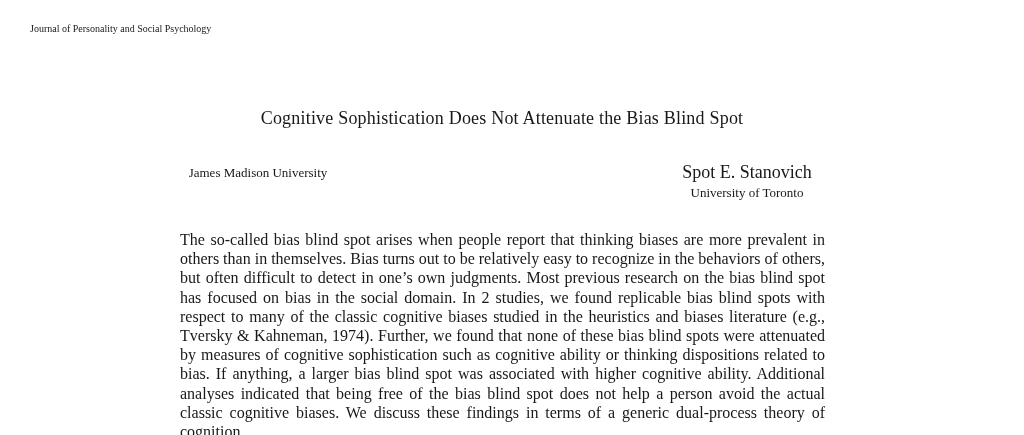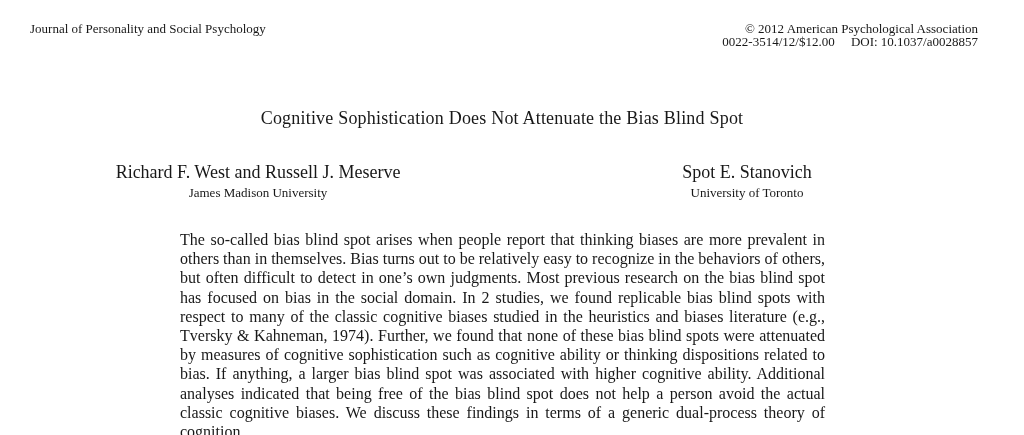--- a/index.html
+++ b/index.html
@@ -15,21 +15,21 @@
     color: #181818;
     overflow: hidden;
   }
   .masthead {
     position: absolute;
     top: 23px;
     left: 30px;
     width: 948px; 
     display: flex;
     justify-content: space-between;
-    font-size: 13px;
+    font-size: 10px;
     line-height: 12.5px;
   }
   .masthead-left {
     text-align: left;
     white-space: nowrap;
   }
   .masthead-right {
     text-align: right;
     white-space: nowrap;
   }
@@ -82,34 +82,26 @@
     line-height: 19.2px;
   }
 </style>
 </head>
 <body>
 
 <div class="masthead">
   <div class="masthead-left">
     <div>Journal of Personality and Social Psychology</div>
   </div>
-  <div class="masthead-right">
-    <div>© 2012 American Psychological Association</div>
-    <div>
-      <span>0022-3514/12/$12.00</span>
-      <span class="doi-gap">DOI: 10.1037/a0028857</span>
-    </div>
-  </div>
 </div>
 
 <h1 class="paper-title">Cognitive Sophistication Does Not Attenuate the Bias Blind Spot</h1>
 
 <div class="authors-row">
   <div class="author-block-left">
-    <div class="author-names">Richard F. West and Russell J. Meserve</div>
     <div class="author-affiliation">James Madison University</div>
   </div>
   <div class="author-block-right">
     <div class="author-names">Spot E. Stanovich</div>
     <div class="author-affiliation">University of Toronto</div>
   </div>
 </div>
 
 <div class="abstract">The so-called bias blind spot arises when people report that thinking biases are more prevalent in others than in themselves. Bias turns out to be relatively easy to recognize in the behaviors of others, but often difficult to detect in one’s own judgments. Most previous research on the bias blind spot has focused on bias in the social domain. In 2 studies, we found replicable bias blind spots with respect to many of the classic cognitive biases studied in the heuristics and biases literature (e.g., Tversky &amp; Kahneman, 1974). Further, we found that none of these bias blind spots were attenuated by measures of cognitive sophistication such as cognitive ability or thinking dispositions related to bias. If anything, a larger bias blind spot was associated with higher cognitive ability. Additional analyses indicated that being free of the bias blind spot does not help a person avoid the actual classic cognitive biases. We discuss these findings in terms of a generic dual-process theory of cognition.</div>
 

